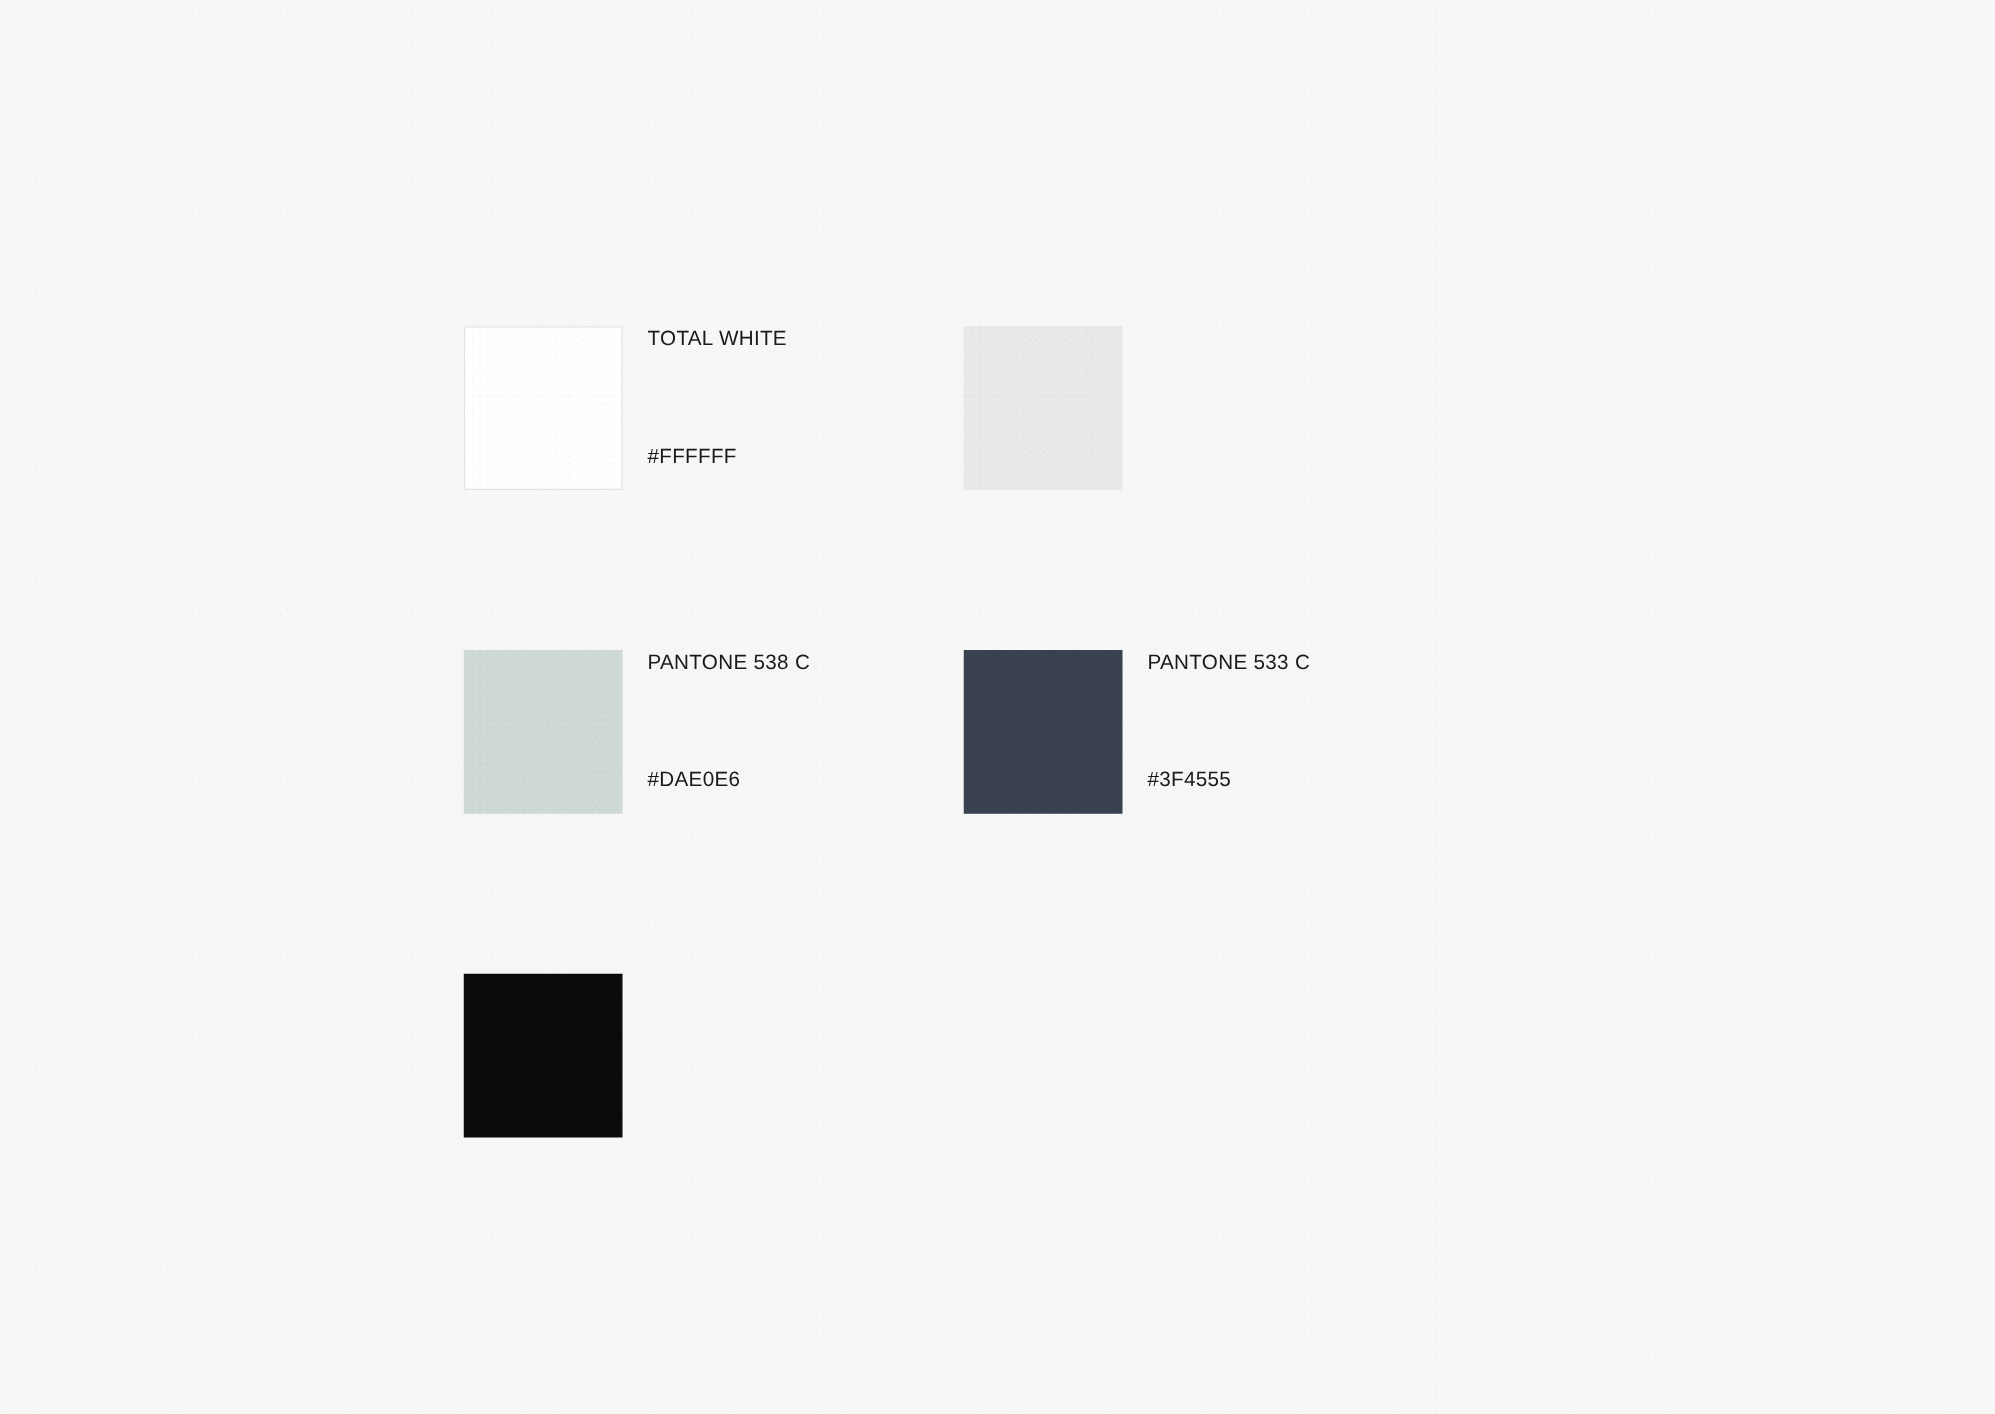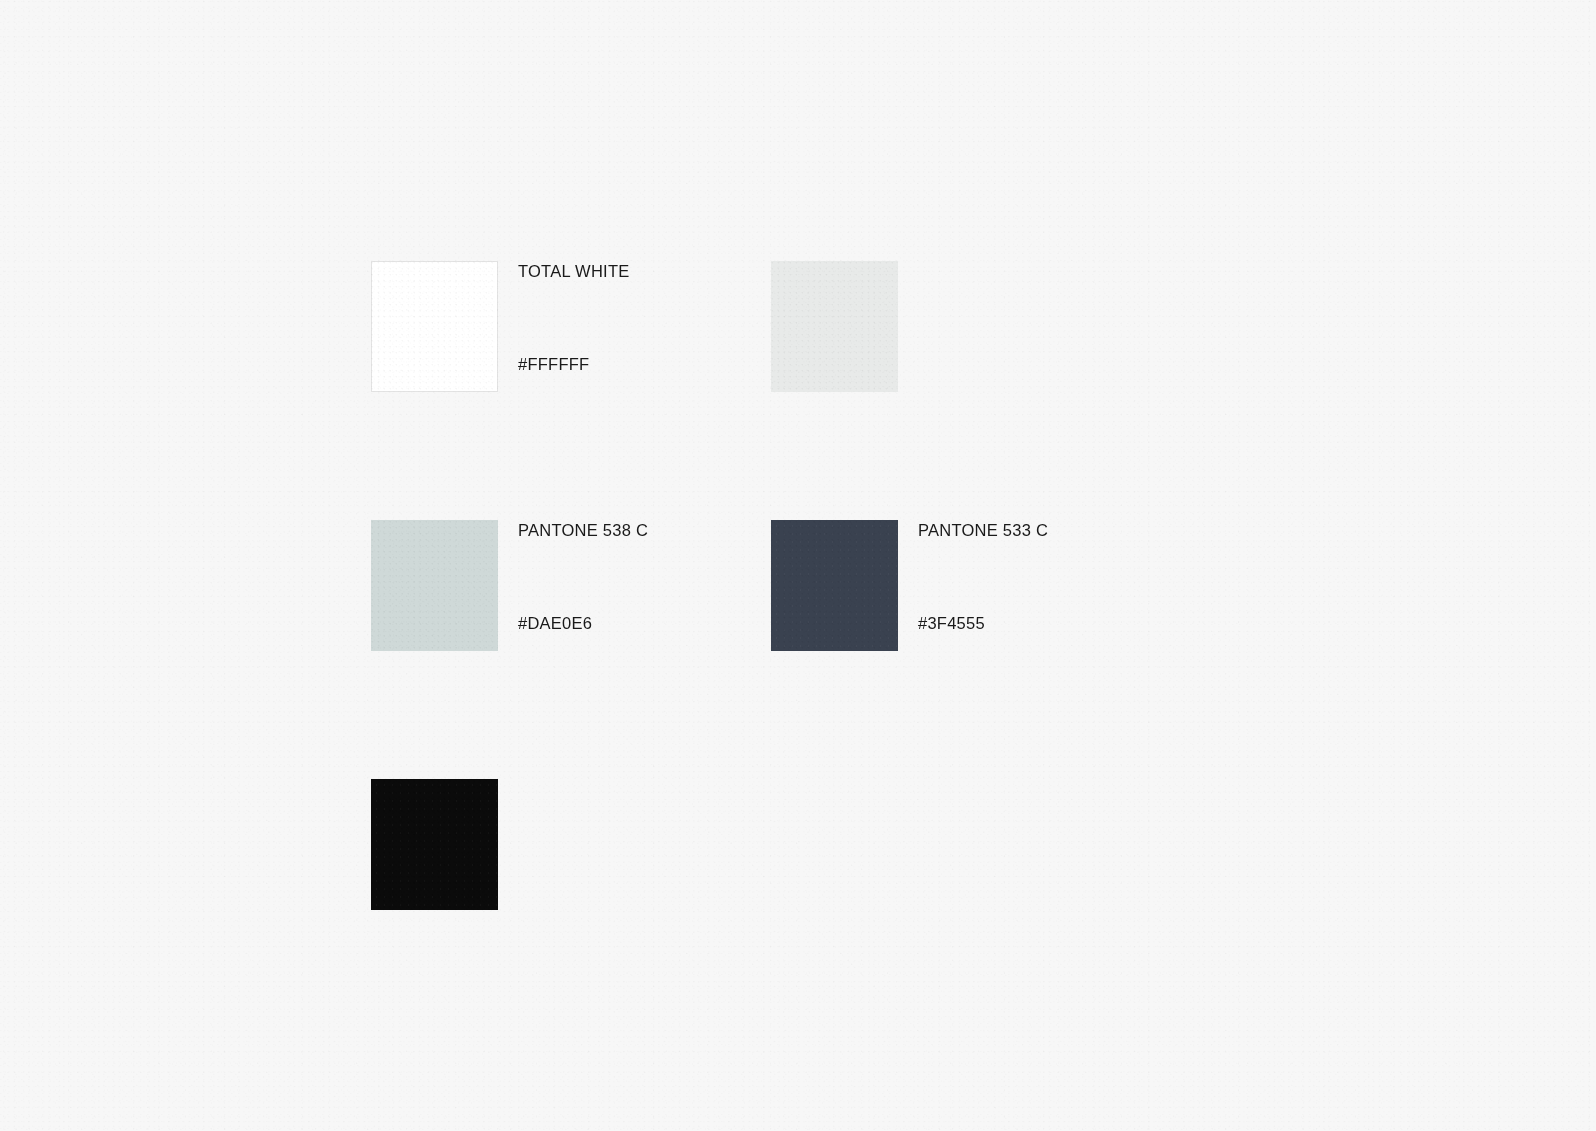--- a/index.html
+++ b/index.html
@@ -80,30 +80,31 @@
       radial-gradient(circle at 20% 30%, rgba(0,0,0,0.25) 0.5px, rgba(0,0,0,0) 1px),
       radial-gradient(circle at 70% 75%, rgba(255,255,255,0.25) 0.5px, rgba(0,0,0,0) 1px);
     background-size: 6px 6px, 8px 8px;
   }
 
   .swatch-meta {
     margin-left: 20px;
     padding-top: 0px;
     display: flex;
     flex-direction: column;
+    gap: 30px;
   }
   .swatch-name {
     font-size: 16.5px;
     line-height: 20px;
     letter-spacing: 0.25px;
     color: #1a1a1a;
     white-space: nowrap;
   }
   .swatch-hex {
-    margin-top: 73px;
+    margin-top: 44px;
     font-size: 16.5px;
     line-height: 20px;
     letter-spacing: 0.25px;
     color: #1a1a1a;
     white-space: nowrap;
   }
 </style>
 </head>
 <body style="background-color: rgb(247, 247, 247);">
 

